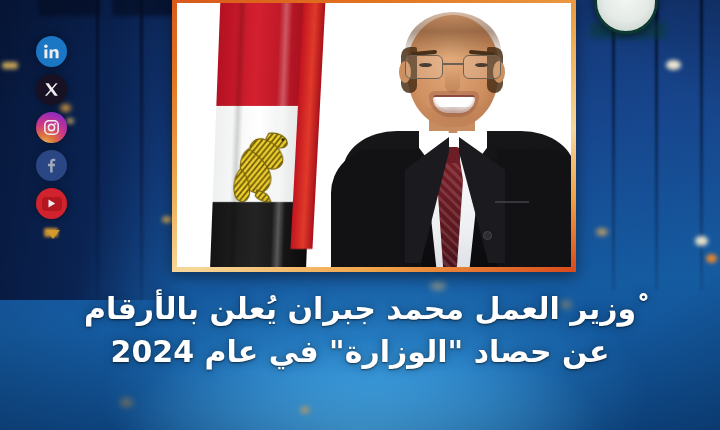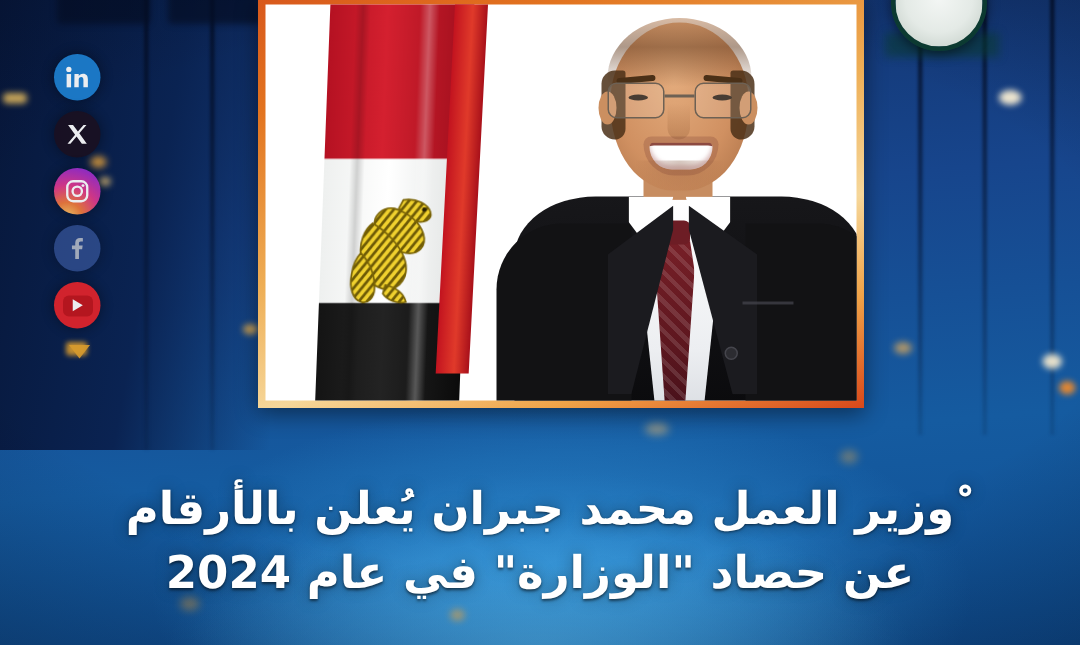--- a/index.html
+++ b/index.html
@@ -322,21 +322,20 @@
   
   .headline {
     position: absolute;
     left: 0; right: 0;
     top: 288px;
     z-index: 7;
     text-align: center;
     direction: rtl;
     padding: 0 18px;
     box-sizing: border-box;
-    margin-top: 31px;
   }
   .hl-line {
     color: #ffffff;
     font-weight: 700;
     font-size: 30px;
     line-height: 1.42;
     letter-spacing: -.2px;
     text-shadow:
       0 1px 2px rgba(0,0,0,.55),
       0 0 10px rgba(0,0,0,.35);

